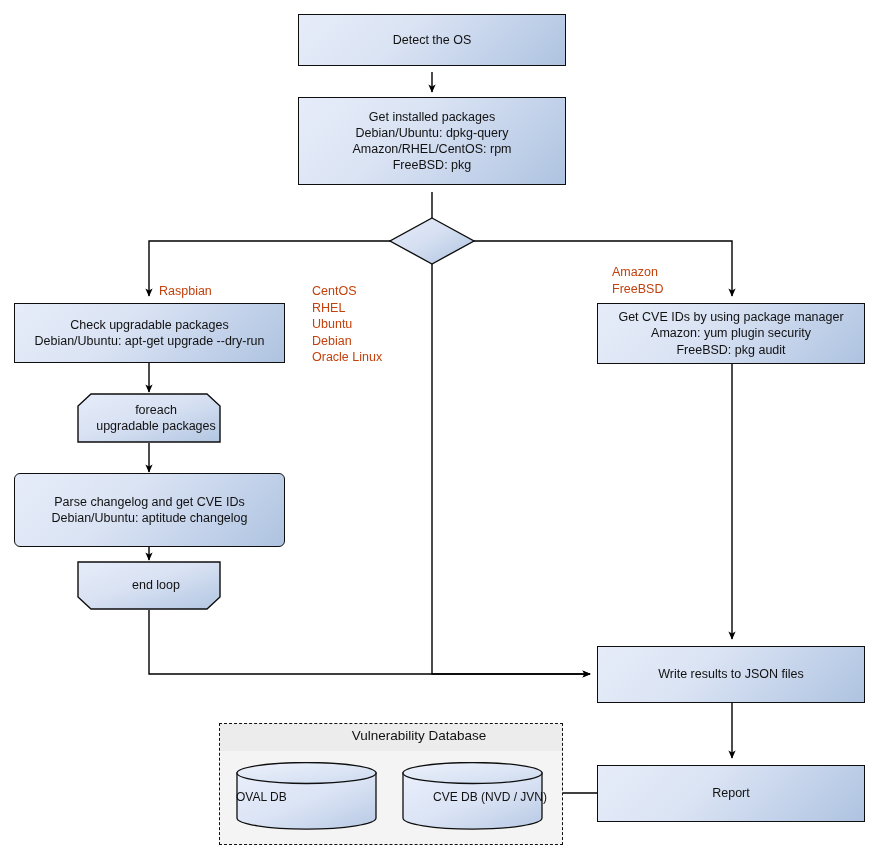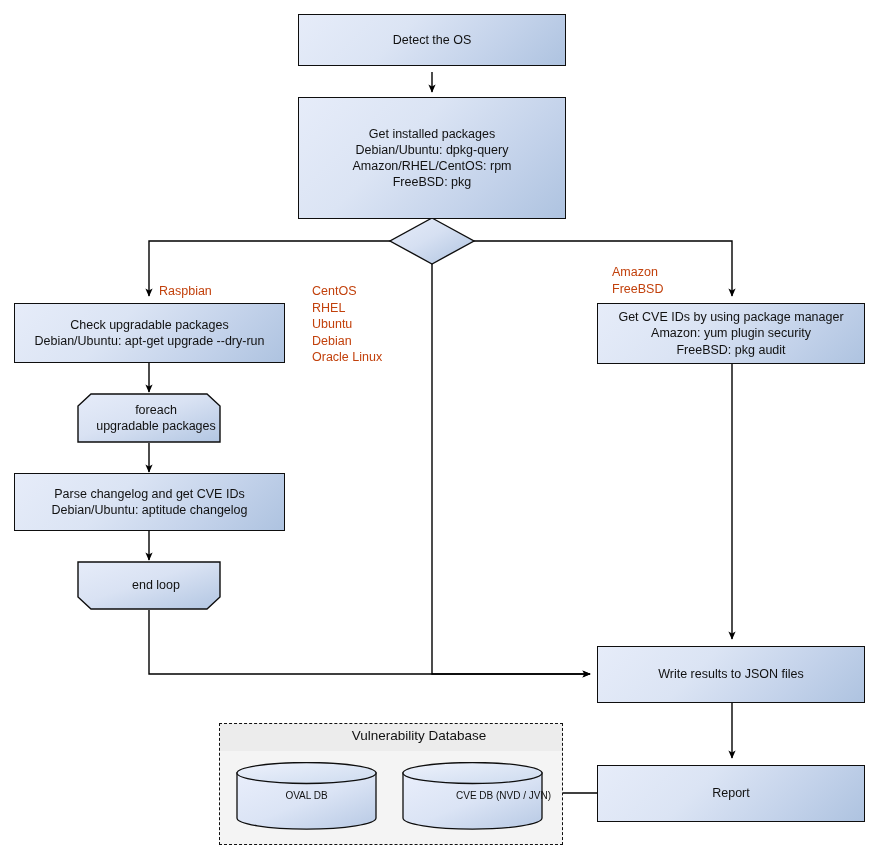--- a/index.html
+++ b/index.html
@@ -96,22 +96,21 @@
     white-space: nowrap;
   }
   .cyl {
     position: absolute;
   }
   .cyl svg { position:absolute; left:0; top:0; }
   .cyl-label {
     position: absolute;
     left: 0;
     width: 100%;
-    text-align: center;
-    font-size: 10px;
+    font-size: 12px;
     color: #111111;
     white-space: nowrap;
   }
 </style>
 </head>
 <body>
 
 <div id="canvas">
 
   <svg class="edges" viewBox="0 0 881 857">
@@ -152,21 +151,21 @@
       <linearGradient id="diamondGrad" x1="0" y1="0" x2="1" y2="1">
         <stop offset="0%" stop-color="#e6ecf9"></stop>
         <stop offset="45%" stop-color="#d6e0f2"></stop>
         <stop offset="100%" stop-color="#aec3e0"></stop>
       </linearGradient>
     </defs>
   </svg>
 
   <div class="node boxnode" style="left:298px; top:14px; width:268px; height:52px;">Detect the OS</div>
 
-  <div class="node boxnode" style="left:298px; top:97px; width:268px; height:122px;">Get installed packages
+  <div class="node boxnode" style="left:298px; top:97px; width:268px; height:88px;">Get installed packages
 Debian/Ubuntu: dpkg-query
 Amazon/RHEL/CentOS: rpm
 FreeBSD: pkg</div>
 
   <div class="node boxnode" style="left:14px; top:303px; width:271px; height:60px;">Check upgradable packages
 Debian/Ubuntu: apt-get upgrade --dry-run</div>
 
   <div class="loopwrap" style="left:77px; top:393px; width:144px; height:50px;">
     <svg width="144" height="50" viewBox="0 0 144 50">
       <defs>
@@ -175,21 +174,21 @@
           <stop offset="45%" stop-color="#d9e2f3"></stop>
           <stop offset="100%" stop-color="#b2c6e2"></stop>
         </linearGradient>
       </defs>
       <path d="M1,49 L1,13 L14,1 L130,1 L143,13 L143,49 Z" fill="url(#loopGradA)" stroke="#0e0e0e" stroke-width="1.4"></path>
     </svg>
     <div class="looplabel">foreach
 upgradable  packages</div>
   </div>
 
-  <div class="node boxnode" style="left:14px; top:473px; width:271px; height:58px;">Parse changelog and get  CVE IDs
+  <div class="node boxnode" style="left:14px; top:473px; width:271px; height:74px;border-radius:6px;">Parse changelog and get  CVE IDs
 Debian/Ubuntu: aptitude changelog</div>
 
   <div class="loopwrap" style="left:77px; top:561px; width:144px; height:49px;">
     <svg width="144" height="49" viewBox="0 0 144 49">
       <defs>
         <linearGradient id="loopGradB" x1="0" y1="0" x2="1" y2="1">
           <stop offset="0%" stop-color="#e6ecf9"></stop>
           <stop offset="45%" stop-color="#d9e2f3"></stop>
           <stop offset="100%" stop-color="#b2c6e2"></stop>
         </linearGradient>

